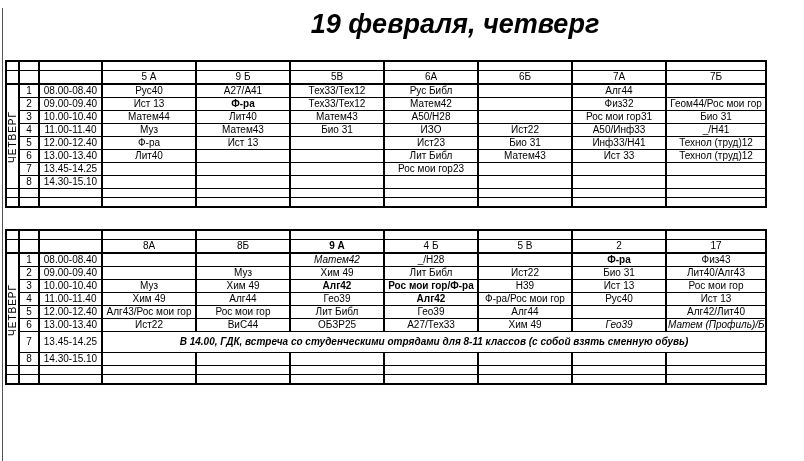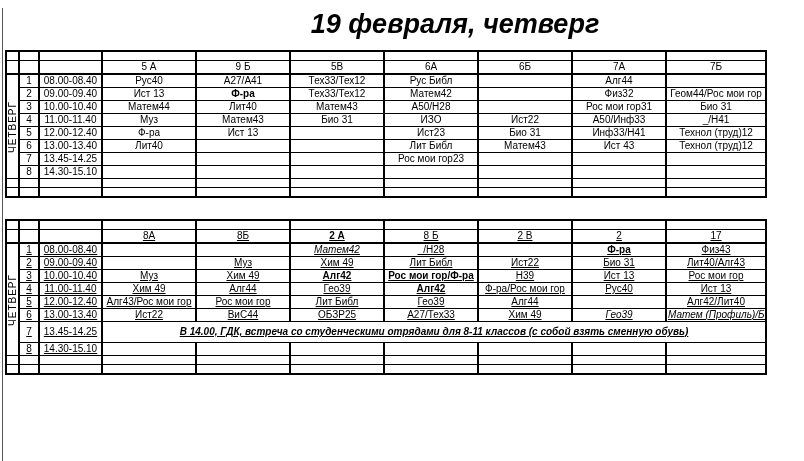--- a/index.html
+++ b/index.html
@@ -18,22 +18,22 @@
   tr.data td{height:12px;}
   tr.tall td{height:20px;}
   td.b,.b{font-weight:bold;}
   td.i,.i{font-style:italic;}
   td.wrap{white-space:normal;}
   td.al-left{text-align:left;}
   td.note{font-weight:bold;font-style:italic;margin-top:36px;}
   td.dayc{position:relative;overflow:visible;padding:0;}
   .vert{position:absolute;top:50%;left:50%;transform:translate(-50%,-50%) rotate(-90deg);
         white-space:nowrap;font-size:10px;letter-spacing:1px;}
-  .tbl1{margin-top:10px;}
-  .tbl2{margin-top:21px;text-decoration:underline;}
+  .tbl1{margin-top:20px;}
+  .tbl2{margin-top:21px;}
 </style>
 </head>
 <body>
 
 <div class="page">
   <div class="page-edge"></div>
   <h1 class="title">19 февраля, четверг</h1>
 
   <table class="tt tbl1">
     <colgroup>
@@ -132,21 +132,21 @@
           <td>Технол (труд)12</td>
         </tr>
         <tr class="data">
           <td>6</td>
           <td>13.00-13.40</td>
           <td>Лит40</td>
           <td></td>
           <td></td>
           <td>Лит Библ</td>
           <td>Матем43</td>
-          <td>Ист 43</td>
+          <td>Ист 33</td>
           <td>Технол (труд)12</td>
         </tr>
         <tr class="data">
           <td>7</td>
           <td>13.45-14.25</td>
           <td></td>
           <td></td>
           <td></td>
           <td>Рос мои гор23</td>
           <td></td>
@@ -216,23 +216,23 @@
           <td></td>
           <td></td>
           <td></td>
         </tr>
         <tr class="head">
           <td></td>
           <td></td>
           <td></td>
           <td>8А</td>
           <td>8Б</td>
-          <td class="b">2 А</td>
-          <td>8 Б</td>
-          <td>2 В</td>
+          <td class="b">9 А</td>
+          <td>4 Б</td>
+          <td>5 В</td>
           <td>2</td>
           <td>17</td>
         </tr>
         <tr class="data">
           <td class="dayc" rowspan="8">
             <div class="vert">ЧЕТВЕРГ</div>
           </td>
           <td>1</td>
           <td>08.00-08.40</td>
           <td></td>

